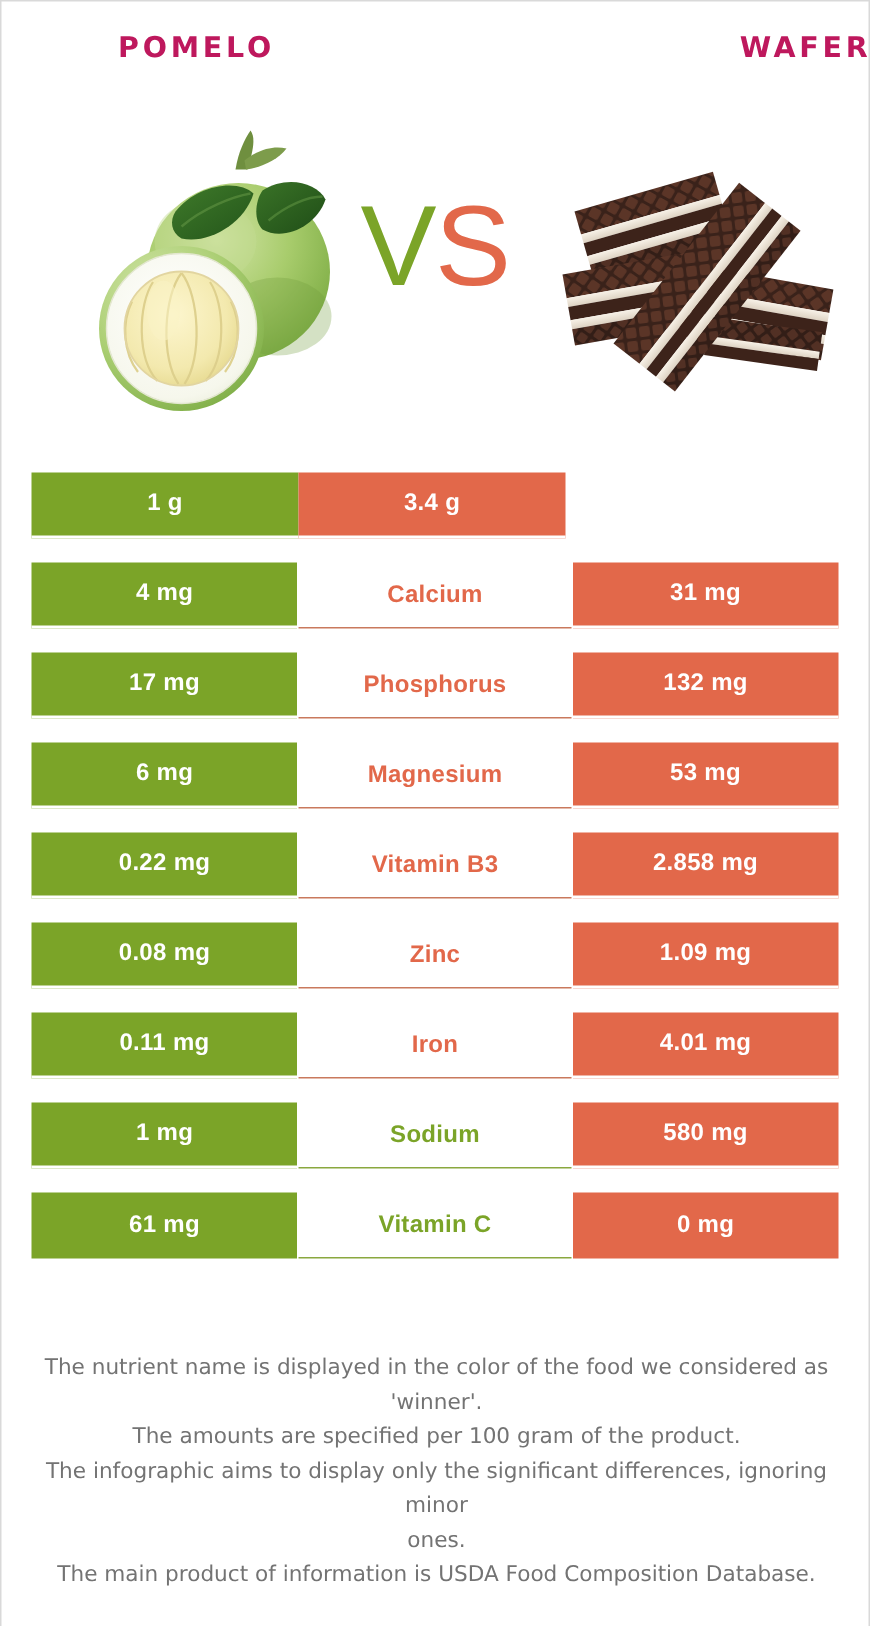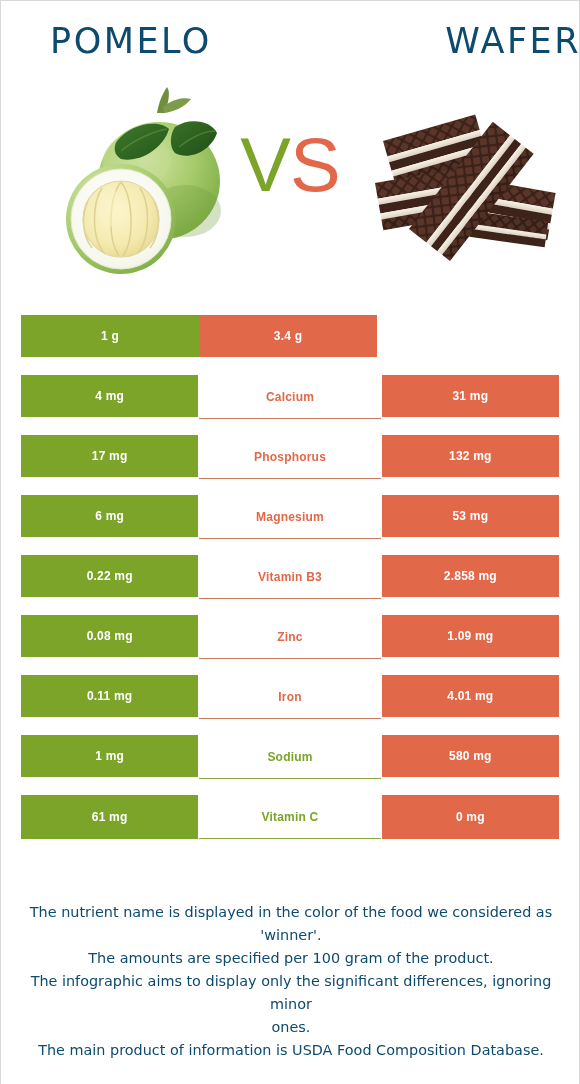--- a/index.html
+++ b/index.html
@@ -25,24 +25,24 @@
 
   
   .header {
     position: relative;
     height: 300px;
   }
   .title {
     position: absolute;
     top: 20px;
     font-family: "DejaVu Sans", "Liberation Sans", sans-serif;
-    font-weight: 400;
-    font-size: 35px;
+    font-weight: 700;
+    font-size: 19px;
     letter-spacing: 2.5px;
-    color: #0c4a6e;
+    color: #be185d;
     text-align: center;
     white-space: nowrap;
     -webkit-font-smoothing: antialiased;
   }
   .title.left  { left: 0;   width: 260px; }
   .title.right { left: 320px; width: 260px; text-align: right; }
 
   .vs {
     position: absolute;
     left: 0;
@@ -77,21 +77,21 @@
     display: flex;
     height: 60px;
     margin-bottom: 0;
   }
   .cell {
     box-sizing: border-box;
     display: flex;
     align-items: center;
     justify-content: center;
     height: 44px;
-    font-size: 12px;
+    font-size: 16px;
     font-weight: 600;
     letter-spacing: 0.2px;
   }
   .cell.val-left {
     width: 178px;
     background: #7ba428;
     color: #ffffff;
     border-bottom: 2px solid #ffffff;
   }
   .cell.name {
@@ -121,21 +121,21 @@
     position: absolute;
     top: 900px;
     left: 0;
     width: 580px;
     padding: 0 24px;
     box-sizing: border-box;
     text-align: center;
     font-family: "DejaVu Sans", "Liberation Sans", sans-serif;
     font-size: 14.4px;
     line-height: 23px;
-    color: #0c4a6e;
+    color: #737373;
   }
   .footer p { margin: 0; }
 
   
   svg { display: block; overflow: visible; }
 </style>
 </head>
 <body>
 
 <div id="page">

